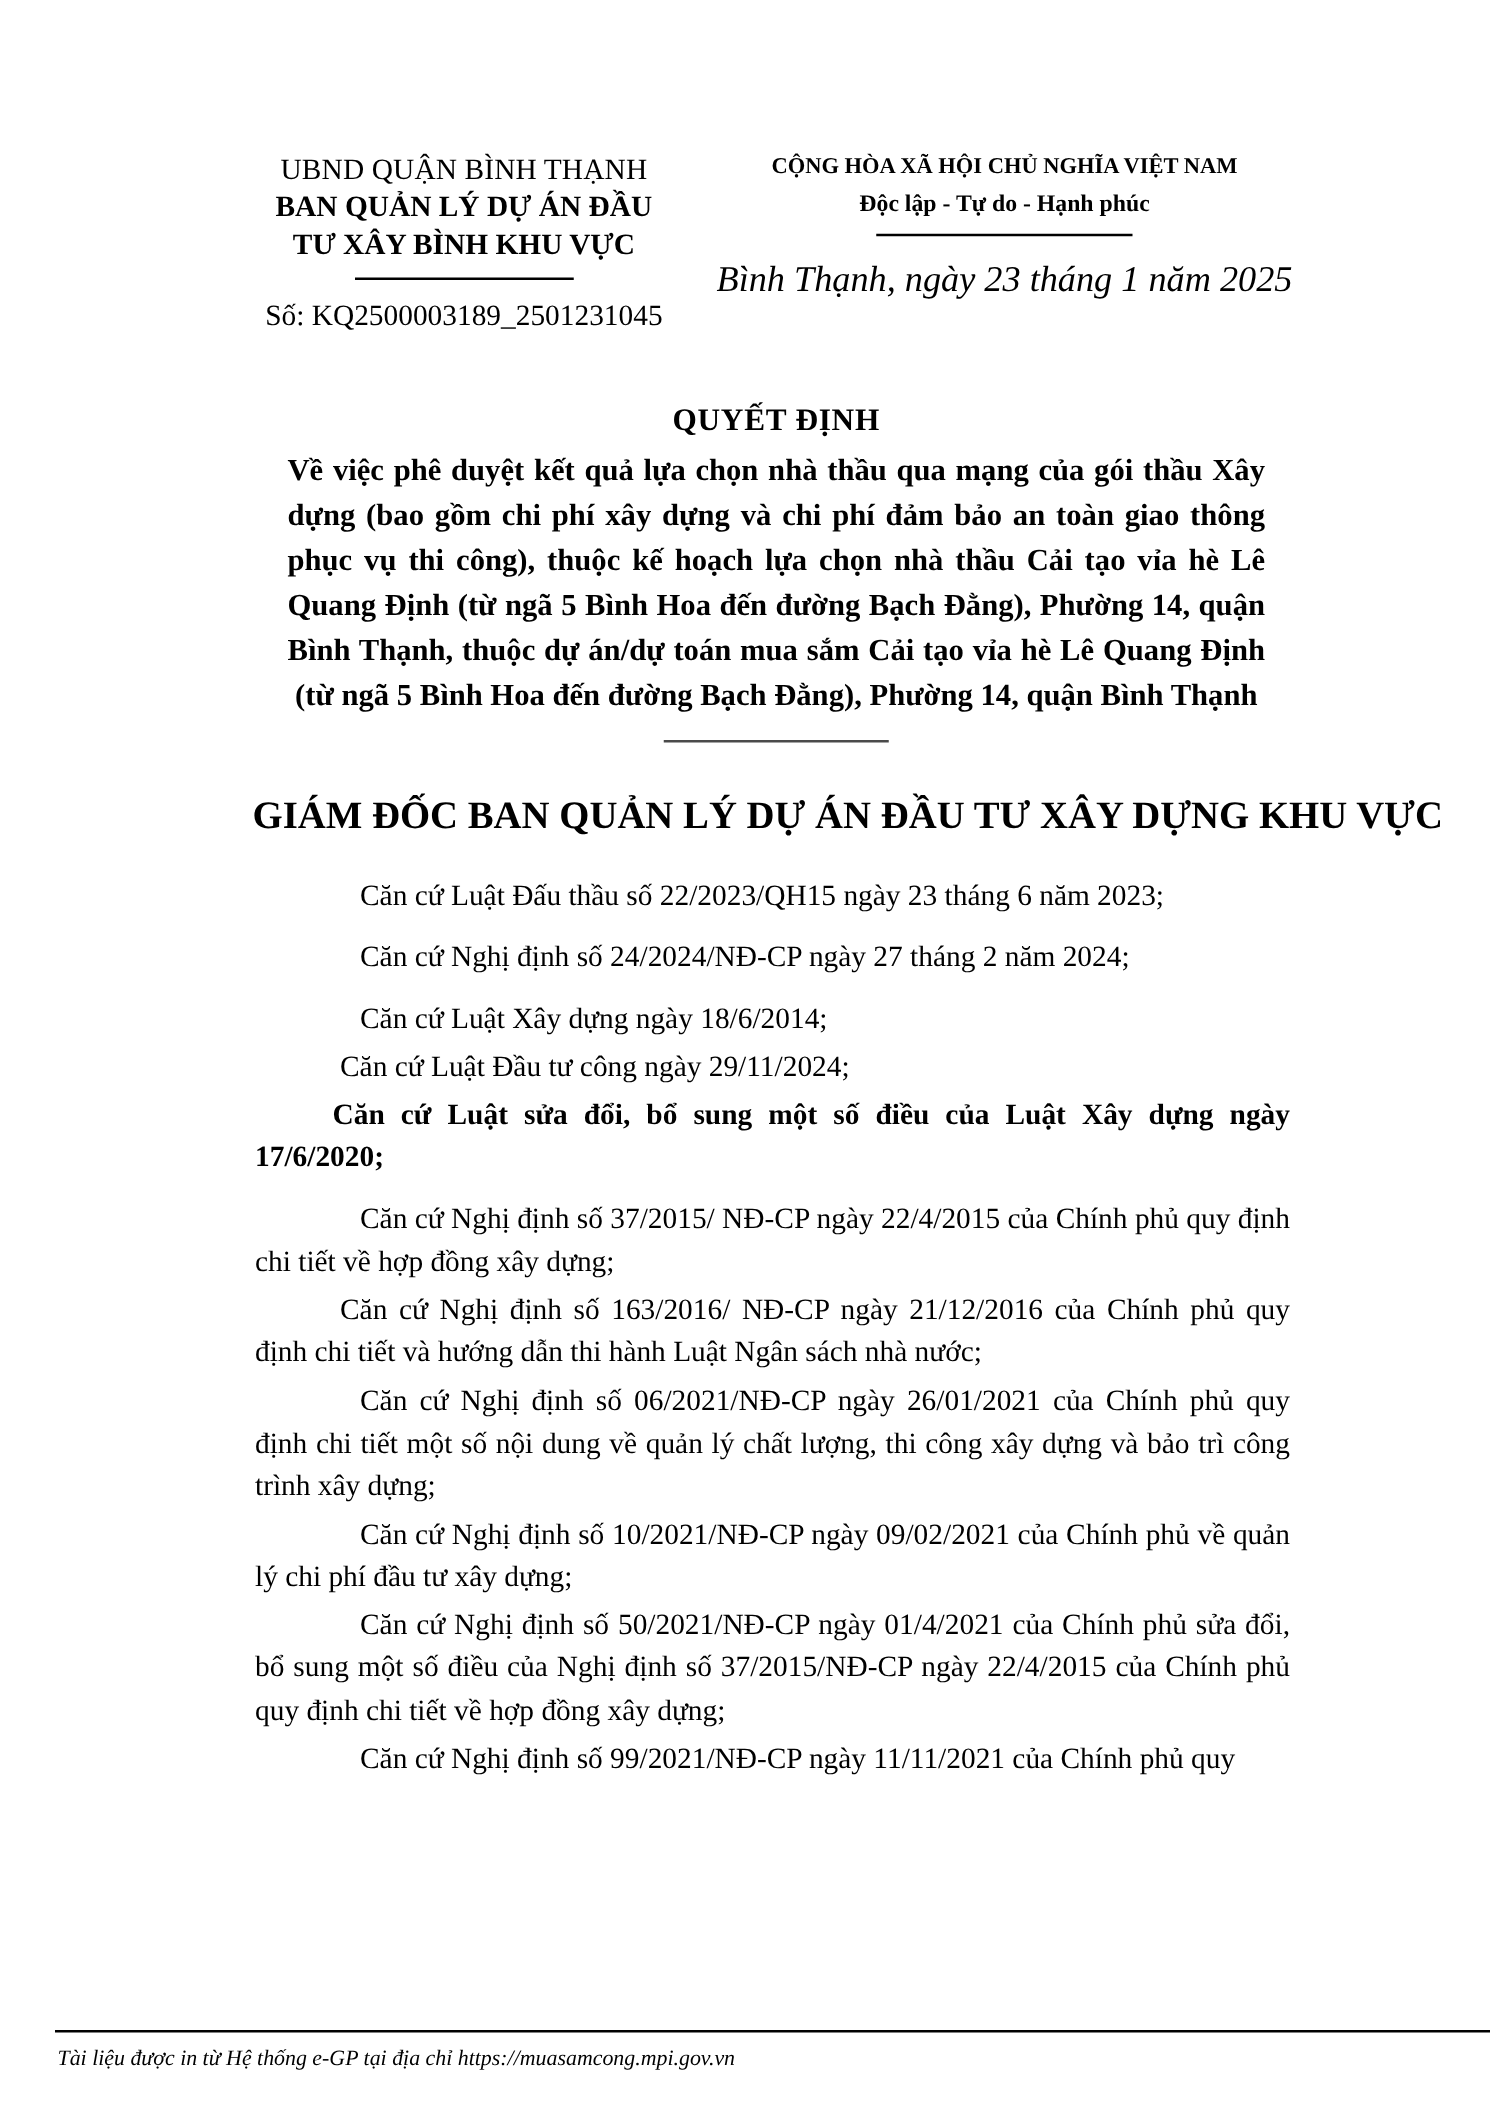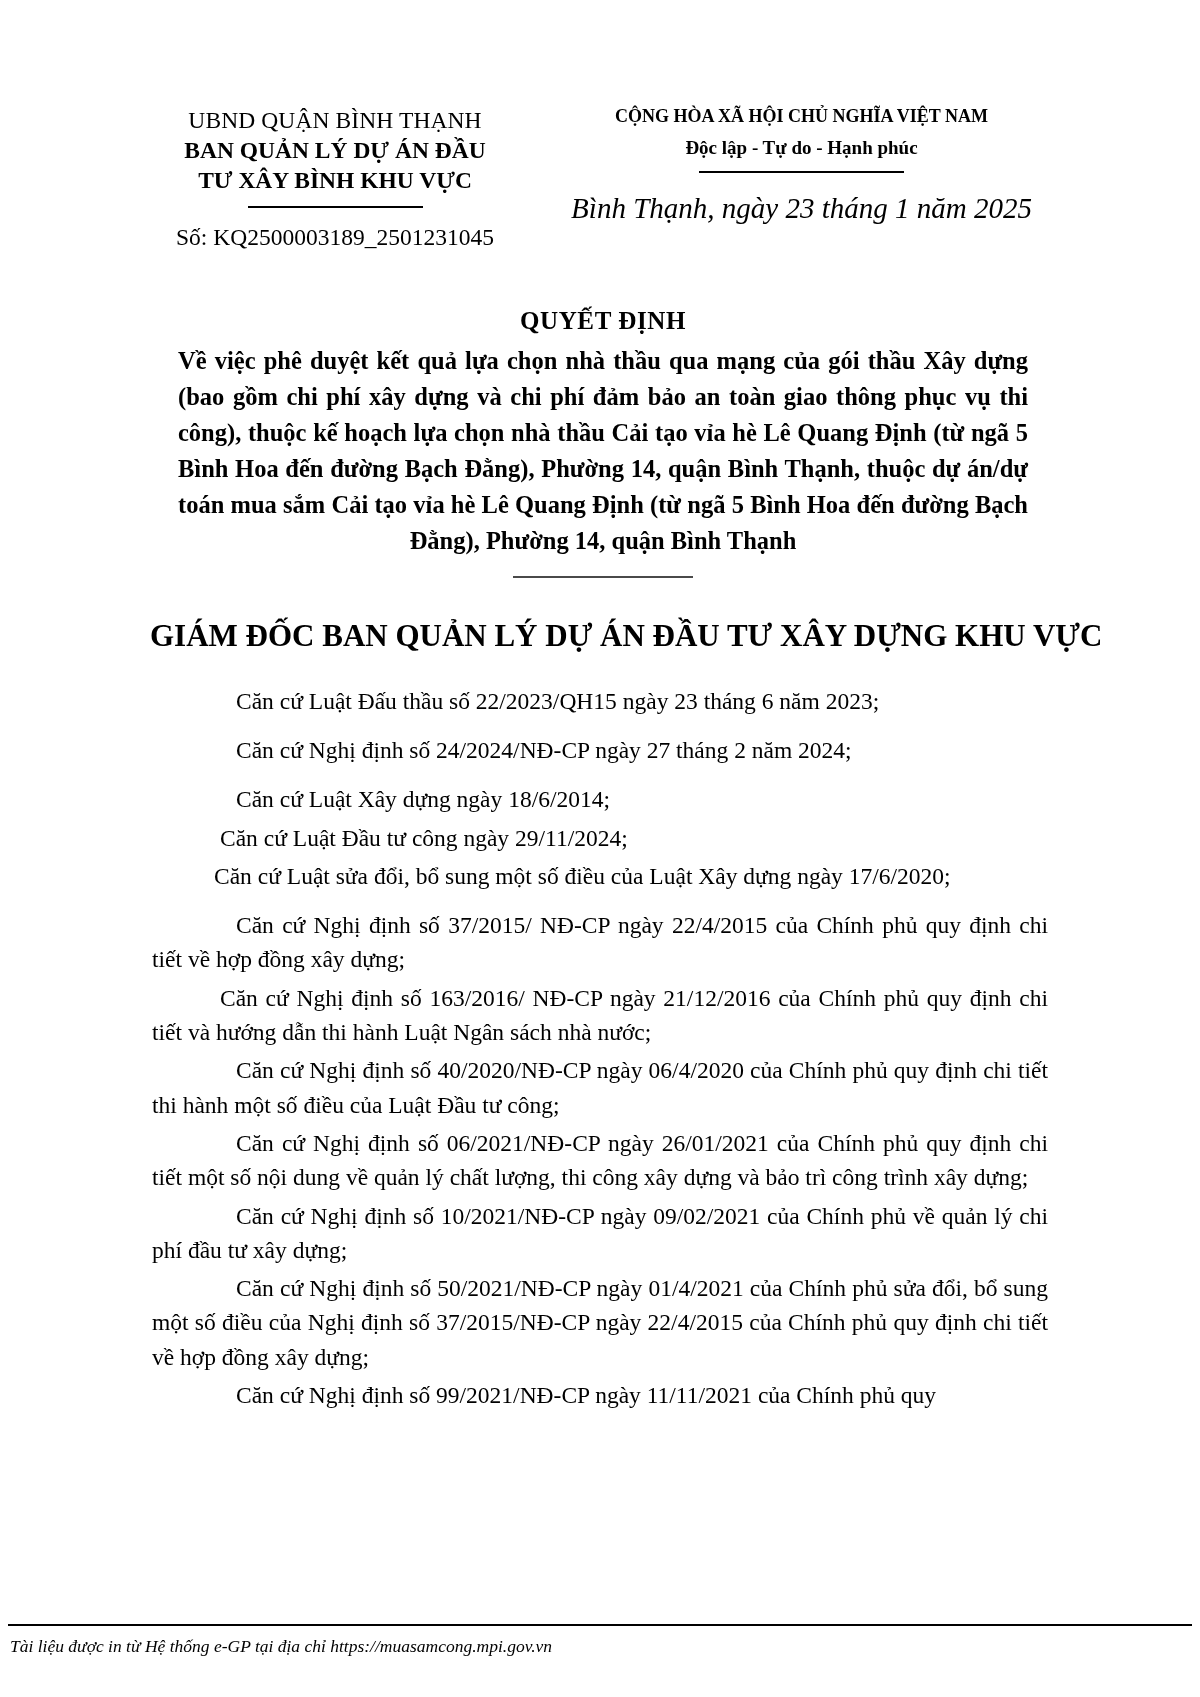--- a/index.html
+++ b/index.html
@@ -13,21 +13,22 @@
     height: 1697px;
     position: relative;
     font-family: "Liberation Serif", "DejaVu Serif", serif;
     color: #000000;
     overflow: hidden;
   }
 
   .page {
     position: absolute;
     inset: 0;
-    padding: 0;
+    padding: 16px;
+    margin-left: 36px;
   }
 
   
   .doc-header {
     display: flex;
     align-items: flex-start;
     padding: 105px 0 0 0;
   }
   .header-left {
     width: 400px;
@@ -142,21 +143,21 @@
     padding: 0 152px 0 152px;
   }
   .p {
     font-size: 23.5px;
     line-height: 1.46;
     margin: 0;
     text-align: justify;
   }
   .p.ind-big { text-indent: 84px; }
   .p.ind-mid { text-indent: 68px; }
-  .p.ind-sm  { text-indent: 62px; }
+  .p.ind-sm  { text-indent: 62px; font-weight: bold; }
 
   .gap-lg { margin-top: 21px; }
   .gap-md { margin-top: 15px; }
   .gap-sm { margin-top: 4px; }
 
   
   .footer {
     position: absolute;
     left: 0;
     right: 0;
@@ -224,21 +225,20 @@
     <p class="p ind-big gap-md">Căn cứ Luật Xây dựng ngày 18/6/2014;</p>
 
     <p class="p ind-mid gap-sm">Căn cứ Luật Đầu tư công ngày 29/11/2024;</p>
 
     <p class="p ind-sm gap-sm">Căn cứ Luật sửa đổi, bổ sung một số điều của Luật Xây dựng ngày 17/6/2020;</p>
 
     <p class="p ind-big gap-md">Căn cứ Nghị định số 37/2015/ NĐ-CP ngày 22/4/2015 của Chính phủ quy định chi tiết về hợp đồng xây dựng;</p>
 
     <p class="p ind-mid gap-sm">Căn cứ Nghị định số 163/2016/ NĐ-CP ngày 21/12/2016 của Chính phủ quy định chi tiết và hướng dẫn thi hành Luật Ngân sách nhà nước;</p>
 
-    <p class="p ind-big gap-sm">Căn cứ Nghị định số 40/2020/NĐ-CP ngày 06/4/2020 của Chính phủ quy định chi tiết thi hành một số điều của Luật Đầu tư công;</p>
 
     <p class="p ind-big gap-sm">Căn cứ Nghị định số 06/2021/NĐ-CP ngày 26/01/2021 của Chính phủ quy định chi tiết một số nội dung về quản lý chất lượng, thi công xây dựng và bảo trì công trình xây dựng;</p>
 
     <p class="p ind-big gap-sm">Căn cứ Nghị định số 10/2021/NĐ-CP ngày 09/02/2021 của Chính phủ về quản lý chi phí đầu tư xây dựng;</p>
 
     <p class="p ind-big gap-sm">Căn cứ Nghị định số 50/2021/NĐ-CP ngày 01/4/2021 của Chính phủ sửa đổi, bổ sung một số điều của Nghị định số 37/2015/NĐ-CP ngày 22/4/2015 của Chính phủ quy định chi tiết về hợp đồng xây dựng;</p>
 
     <p class="p ind-big gap-sm">Căn cứ Nghị định số 99/2021/NĐ-CP ngày 11/11/2021 của Chính phủ quy</p>
 
   </div>

